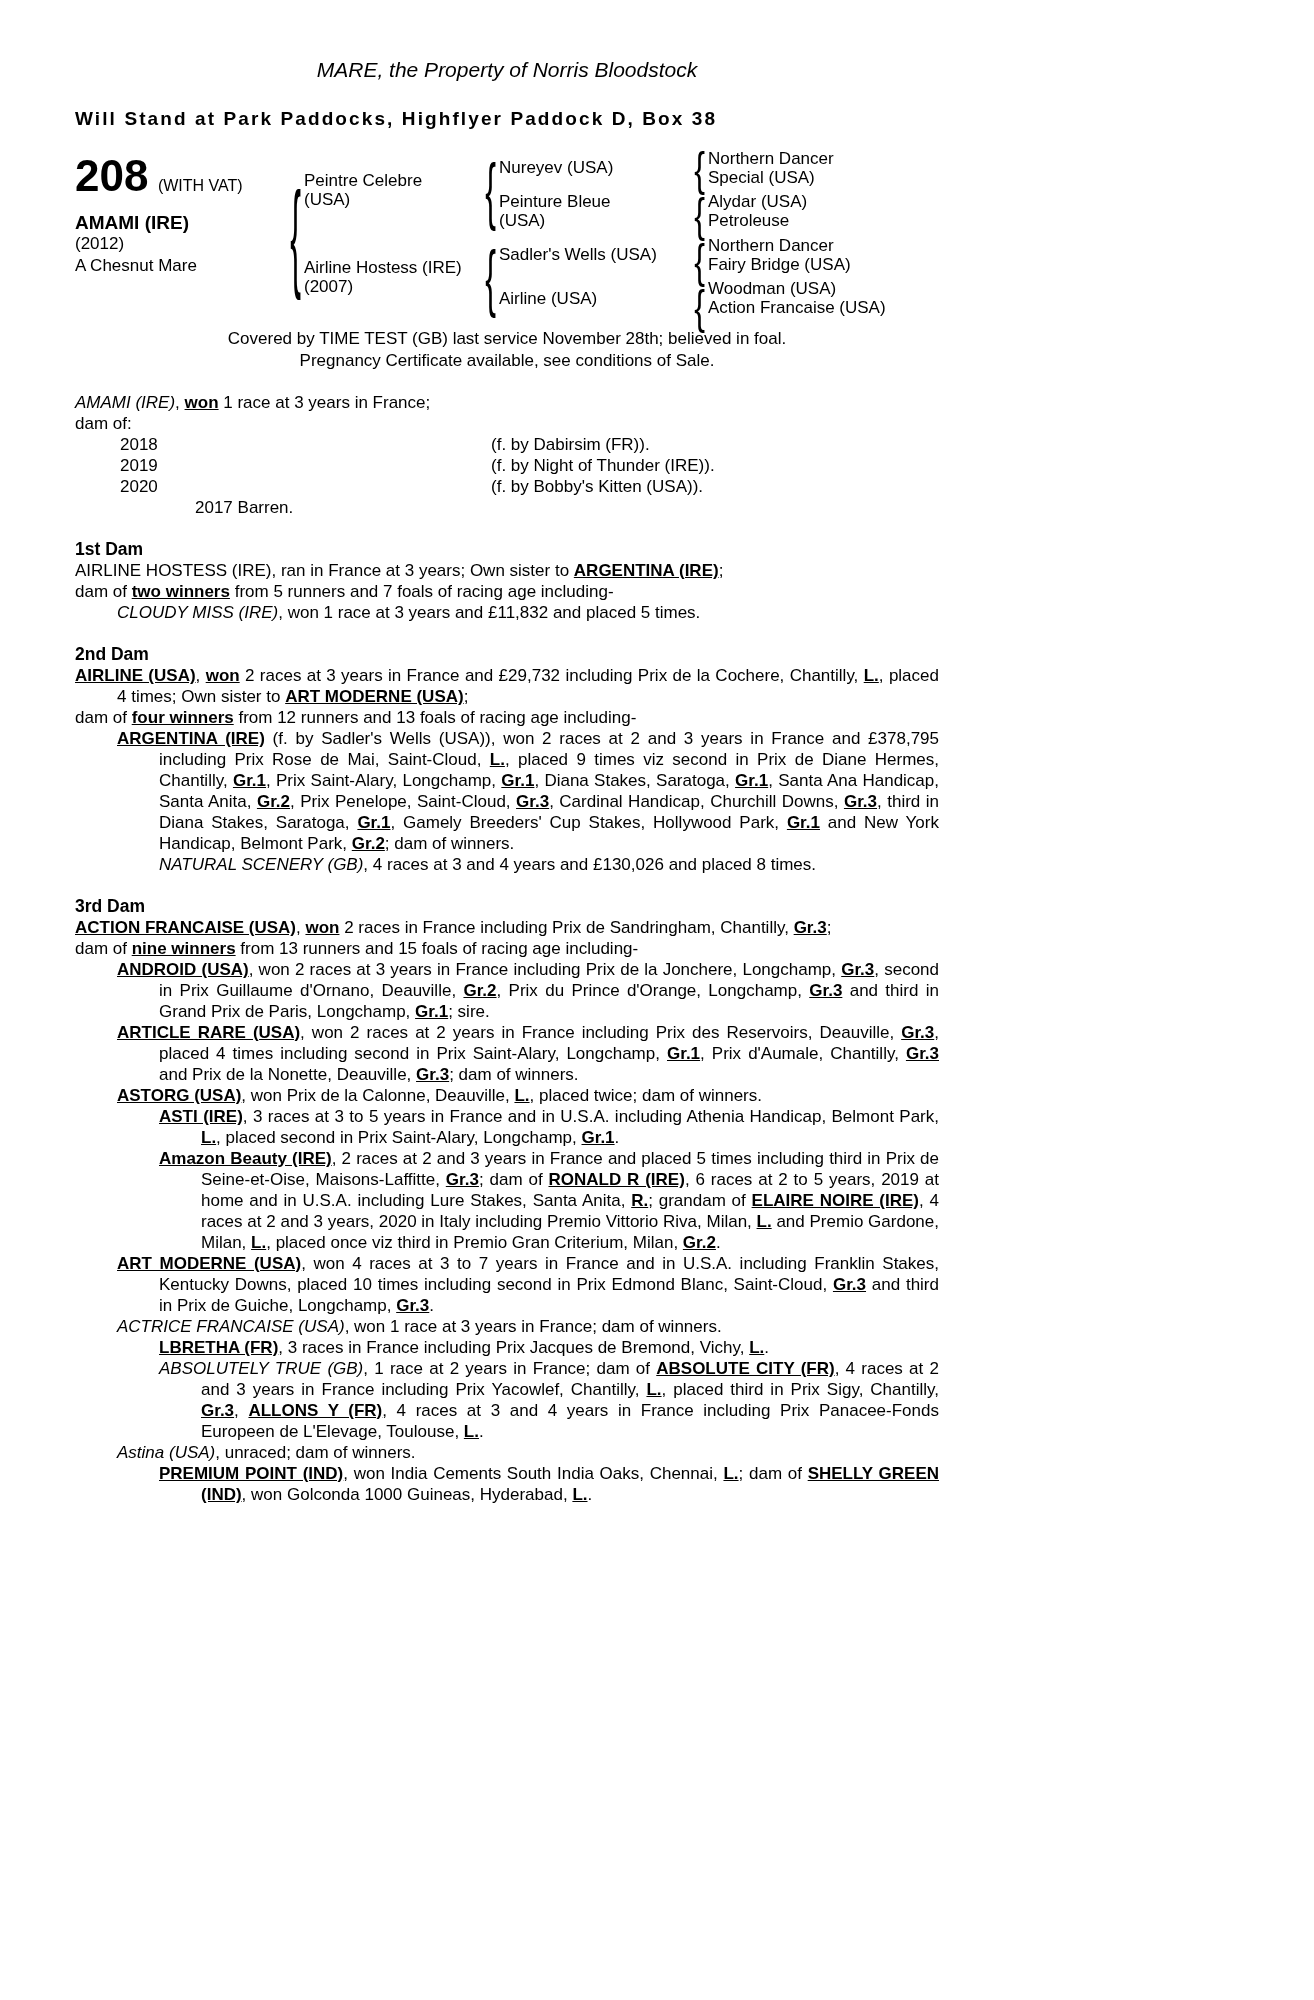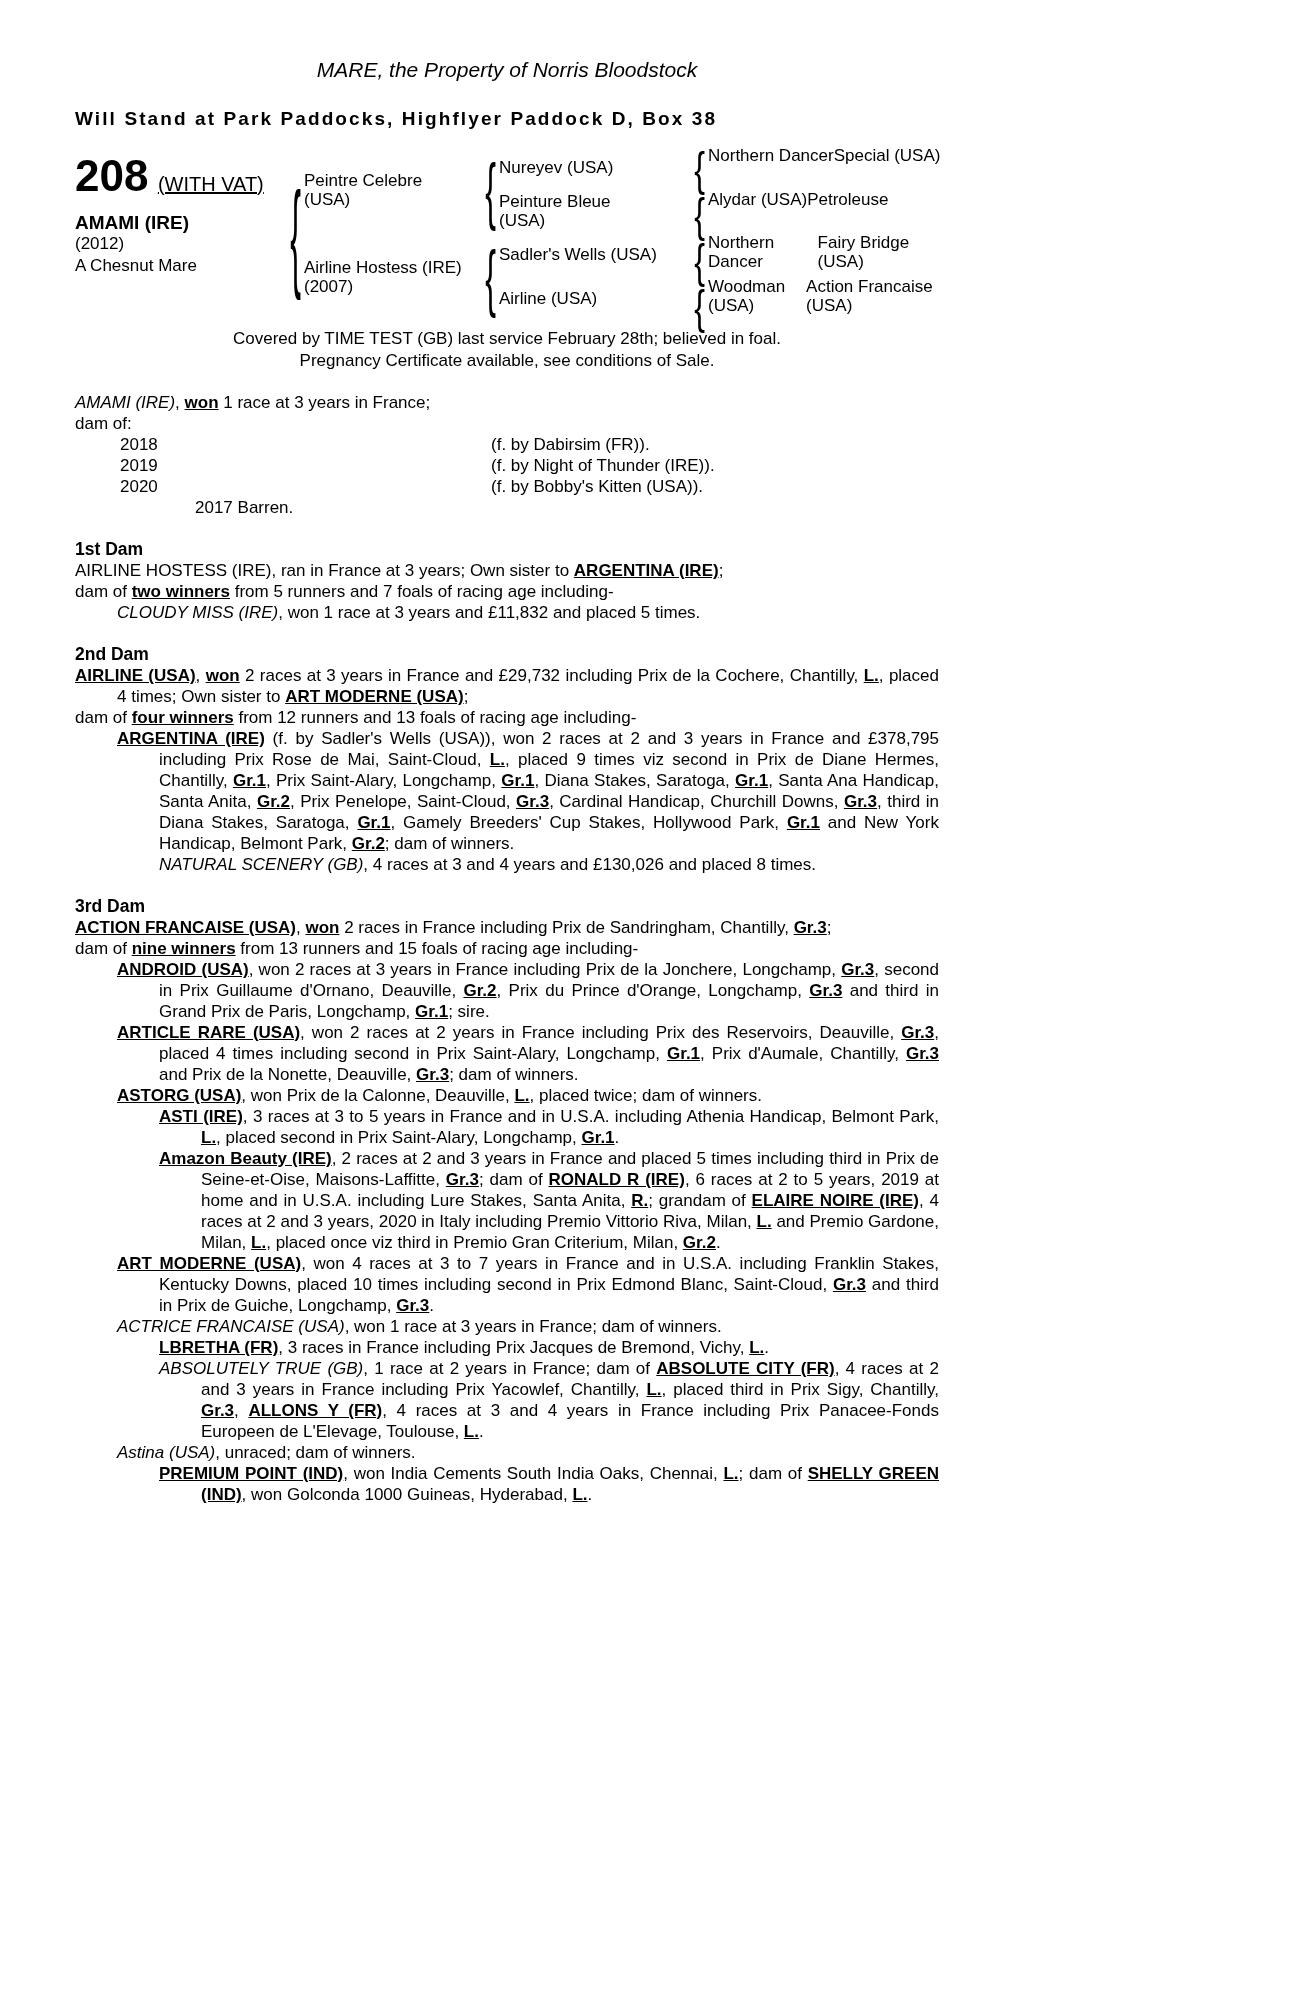--- a/index.html
+++ b/index.html
@@ -24,32 +24,32 @@
     font-size: 19px;
     letter-spacing: 2.1px;
     margin-bottom: 16px;
   }
 
   
   .ped-row { display: flex; }
   .lot-col { width: 212px; padding-top: 8px; flex: 0 0 auto; }
   .lot-number-line { white-space: nowrap; margin-bottom: 14px; }
   .lot-number { font-size: 44px; font-weight: bold; line-height: 1; }
-  .vat-note { font-size: 20px; margin-left: 5px; text-decoration: underline; }
+  .vat-note { font-size: 16px; margin-left: 5px; }
   .horse-name { font-weight: bold; font-size: 19px; }
   .foaling-year { font-size: 17px; margin-bottom: 2px; }
   .horse-desc { font-size: 17px; }
 
   .ped-tree { display: flex; height: 174px; font-size: 17px; line-height: 19px; flex: 0 0 auto; }
   .gen-col { display: flex; flex-direction: column; height: 100%; }
   .gcell { flex: 1; display: flex; align-items: center; white-space: pre-line; }
   .gen1 { width: 178px; }
   .gen2 { width: 192px; }
   .gen3 { width: 234px; }
-  .gen3 .pair { flex: 1; display: flex; flex-direction: row; justify-content: flex-start; }
+  .gen3 .pair { flex: 1; display: flex; flex-direction: column; justify-content: center; }
   .gen3 .pair div { line-height: 19px; }
 
   .brace-col { display: flex; flex-direction: column; width: 17px; flex: 0 0 auto; }
   .bcell { flex: 1; display: flex; align-items: center; justify-content: center; overflow: visible; }
   .brace { display: inline-block; font-size: 46px; line-height: 1; font-weight: 400; }
   .brace-g1 { transform: scale(0.7, 2.6); }
   .brace-g2 { transform: scale(0.7, 1.6); }
   .brace-g3 { transform: scale(0.7, 1.0); }
 
   
@@ -151,21 +151,21 @@
           </div>
           <div class="pair">
             <div>Woodman (USA)</div>
             <div>Action Francaise (USA)</div>
           </div>
         </div>
       </div>
     </div>
 
     <div class="covered">
-      <div>Covered by TIME TEST (GB) last service February 28th; believed in foal.</div>
+      <div>Covered by TIME TEST (GB) last service November 28th; believed in foal.</div>
       <div>Pregnancy Certificate available, see conditions of Sale.</div>
     </div>
 
     <div class="produce-block">
       <p class="para"><span class="seg-i">AMAMI (IRE)</span><span>, </span><span class="seg-b">won</span><span> 1 race at 3 years in France;</span></p>
       <p class="para">dam of:</p>
       <div class="produce-row">
         <span class="produce-year">2018</span>
         <span class="produce-text">(f. by Dabirsim (FR)).</span>
       </div>

